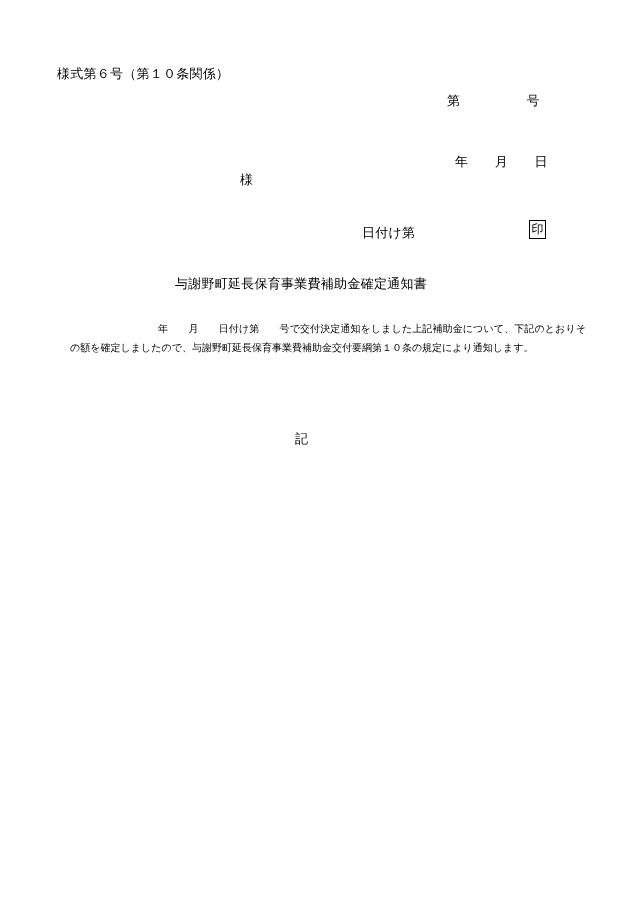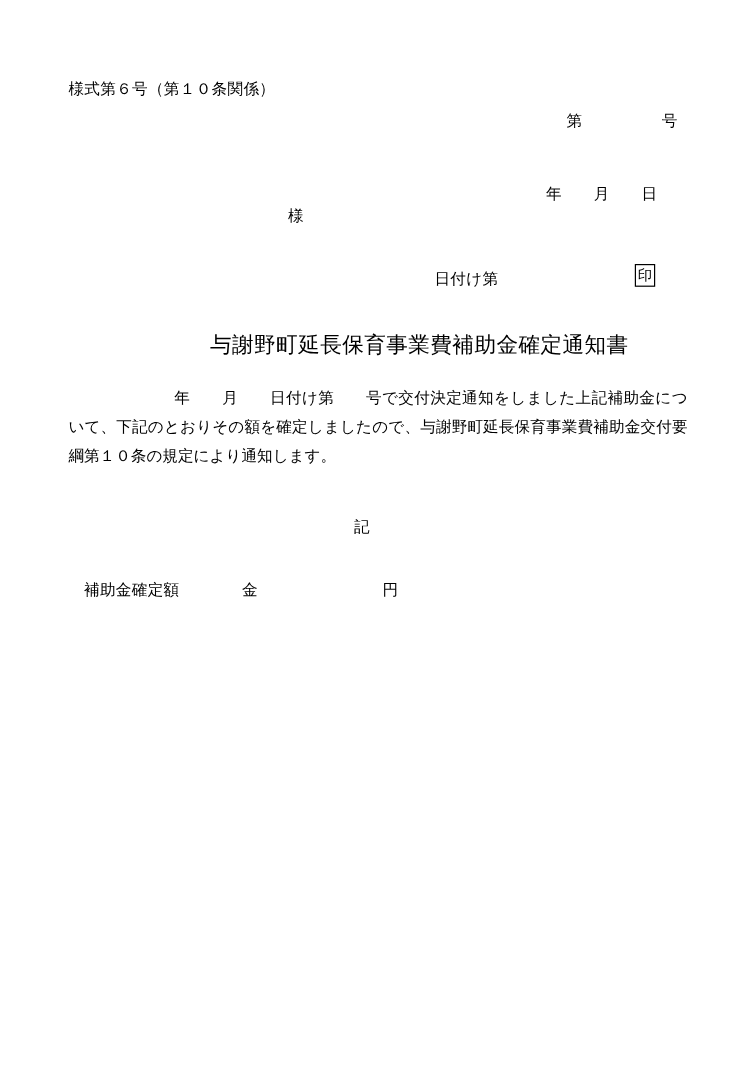--- a/index.html
+++ b/index.html
@@ -28,21 +28,21 @@
     line-height: 1.5;
     letter-spacing: 0.02em;
   }
   
   #form-number {
     left: 57px;
     top: 64px;
   }
   
   #doc-number {
-    left: 472px;
+    left: 447px;
     top: 91px;
     text-align: right;
   }
   #doc-date {
     left: 455px;
     top: 119px;
     margin-top: 33px;
   }
   
   #addressee {
@@ -64,29 +64,29 @@
     box-sizing: border-box;
     font-size: 12px;
     line-height: 17px;
     text-align: center;
     font-family: "Liberation Serif", "DejaVu Serif", serif;
   }
   
   #doc-title {
     left: 175px;
     top: 274px;
-    font-size: 18px;
+    font-size: 13px;
   }
   
   #body-paragraph {
     position: absolute;
-    left: 57px;
+    left: 70px;
     top: 320px;
     width: 516px;
-    font-size: 13px;
+    font-size: 10px;
     line-height: 1.85;
     text-align: justify;
     text-justify: inter-ideograph;
   }
   #body-paragraph .indent {
     display: inline-block;
     width: 88px;
   }
   
   #ki-marker {
@@ -118,15 +118,14 @@
   <div class="line" id="issuer">日付け第</div>
 
   <div id="seal">印</div>
 
   <div class="line" id="doc-title">与謝野町延長保育事業費補助金確定通知書</div>
 
   <div id="body-paragraph"><span class="indent"></span><span>年　　月　　日付け第　　号で交付決定通知をしました上記補助金について、下記のとおりその額を確定しましたので、与謝野町延長保育事業費補助金交付要綱第１０条の規定により通知します。</span></div>
 
   <div class="line" id="ki-marker">記</div>
 
-  <div class="line" id="amount-row"><span>補助金確定額</span><span class="sp-l"></span><span>金</span><span class="sp-xl"></span><span class="sp-m"></span><span>円</span></div>
 
 </div>
 
 </body></html>

